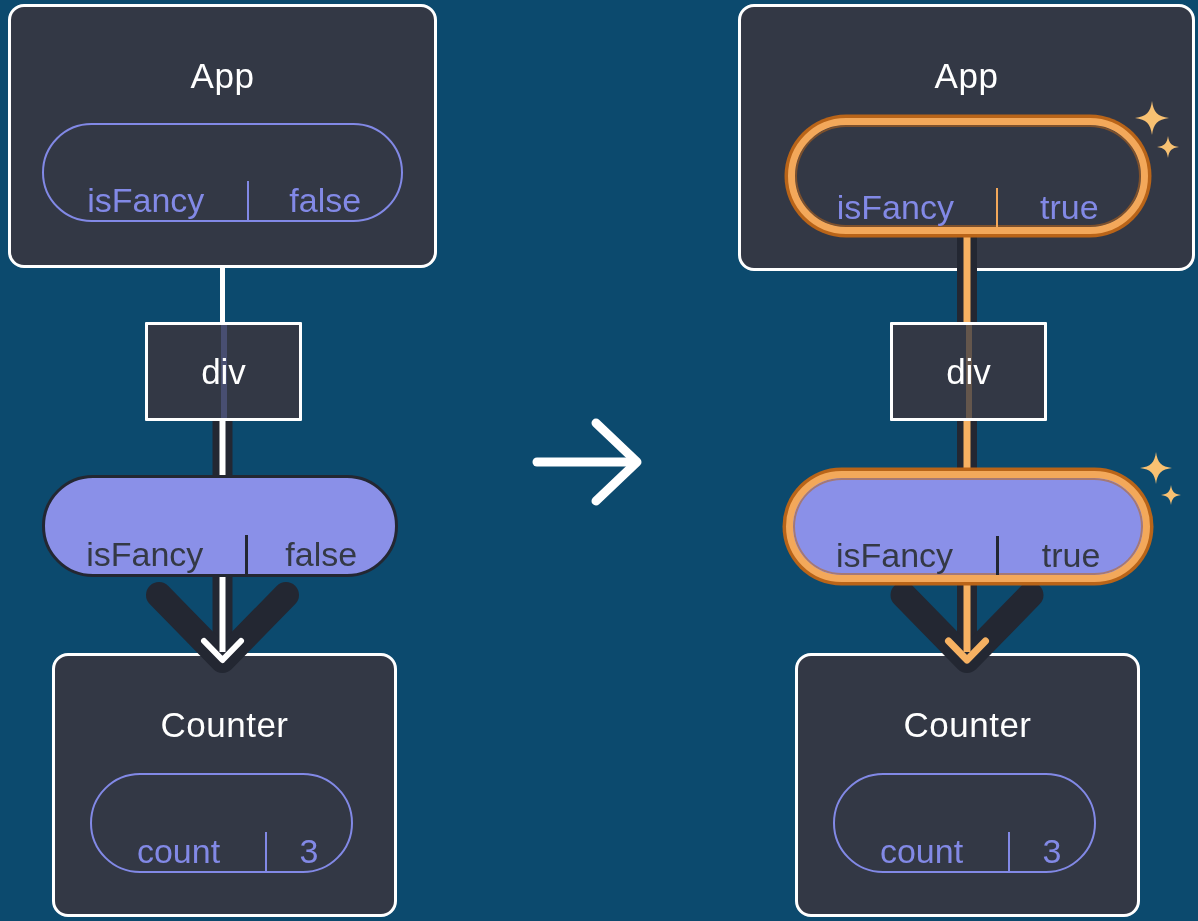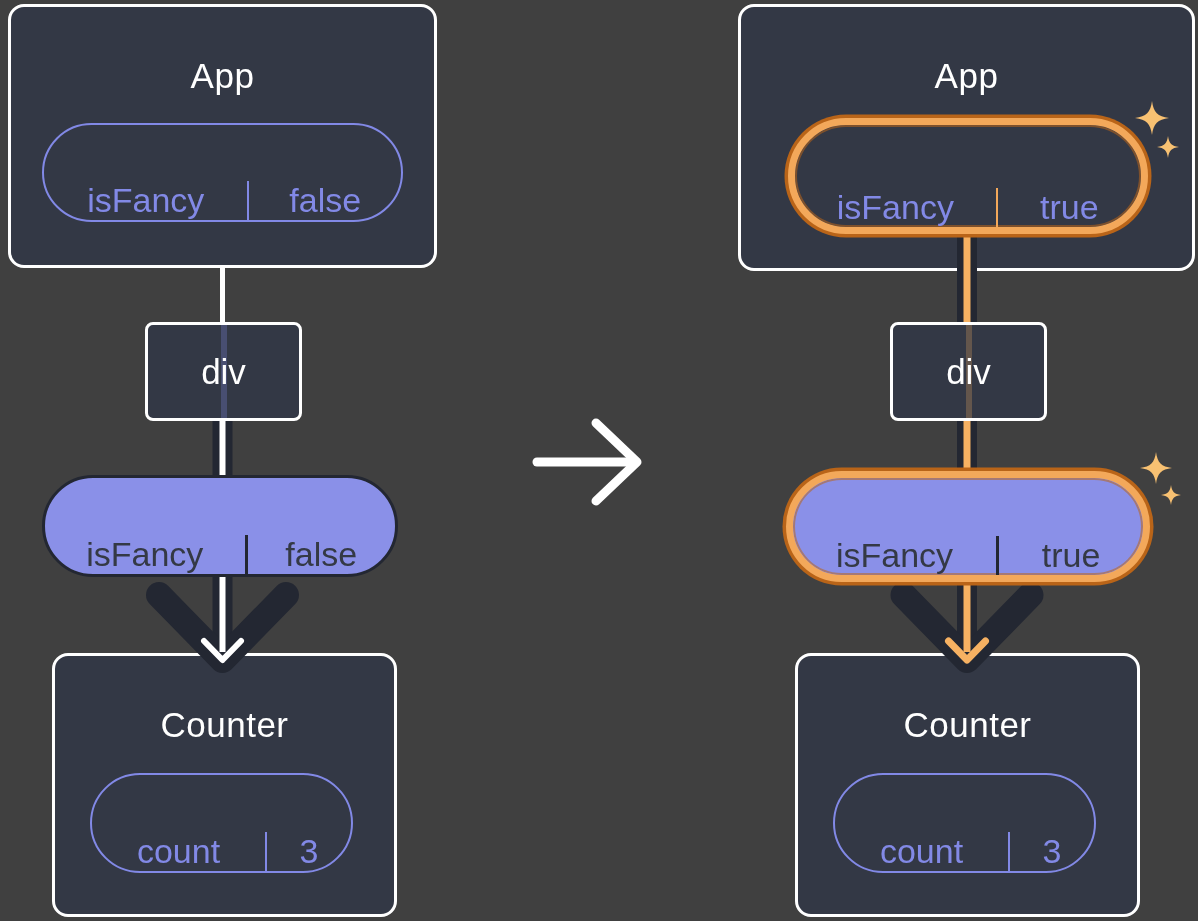--- a/index.html
+++ b/index.html
@@ -1,30 +1,30 @@
 <!DOCTYPE html>
 <html><head>
 <meta charset="utf-8">
 <style>
   html,body{margin:0;padding:0;background:#4d6872;}
   *{box-sizing:border-box;}
   .stage{
-    position:relative;width:1198px;height:921px;background:#404040;
+    position:relative;width:1198px;height:921px;background:#0c4a6e;
     font-family:"Liberation Sans", sans-serif;overflow:hidden;
   }
   .abs{position:absolute;}
   .card{
     background:#333845;border:3.5px solid #ffffff;border-radius:16px;
   }
   .comp-title{
     color:#ffffff;font-size:35px;font-weight:500;text-align:center;
     letter-spacing:0.5px;
   }
   .node-box{
-    background:#333845;border:3.5px solid #ffffff;border-radius:8px;
+    background:#333845;border:3.5px solid #ffffff;border-radius:1px;
     display:flex;align-items:center;justify-content:center;
     color:#ffffff;font-size:35px;font-weight:500;
   }
   .node-core-line{position:absolute;top:0;bottom:0;left:calc(50% - 3px);width:6px;}
   .pill{display:flex;align-items:flex-end;border-radius:70px;}
   .pill .seg{display:flex;align-items:center;justify-content:center;font-size:34px;}
   .pill-outline{border:2.5px solid #8289e6;color:#8289e6;}
   .pill-outline .seg2{border-left:2.5px solid #8289e6;}
   .pill-solid{background:#8a90e8;border:3px solid #232732;color:#343945;}
   .pill-solid .seg2{border-left:3px solid #232732;}

